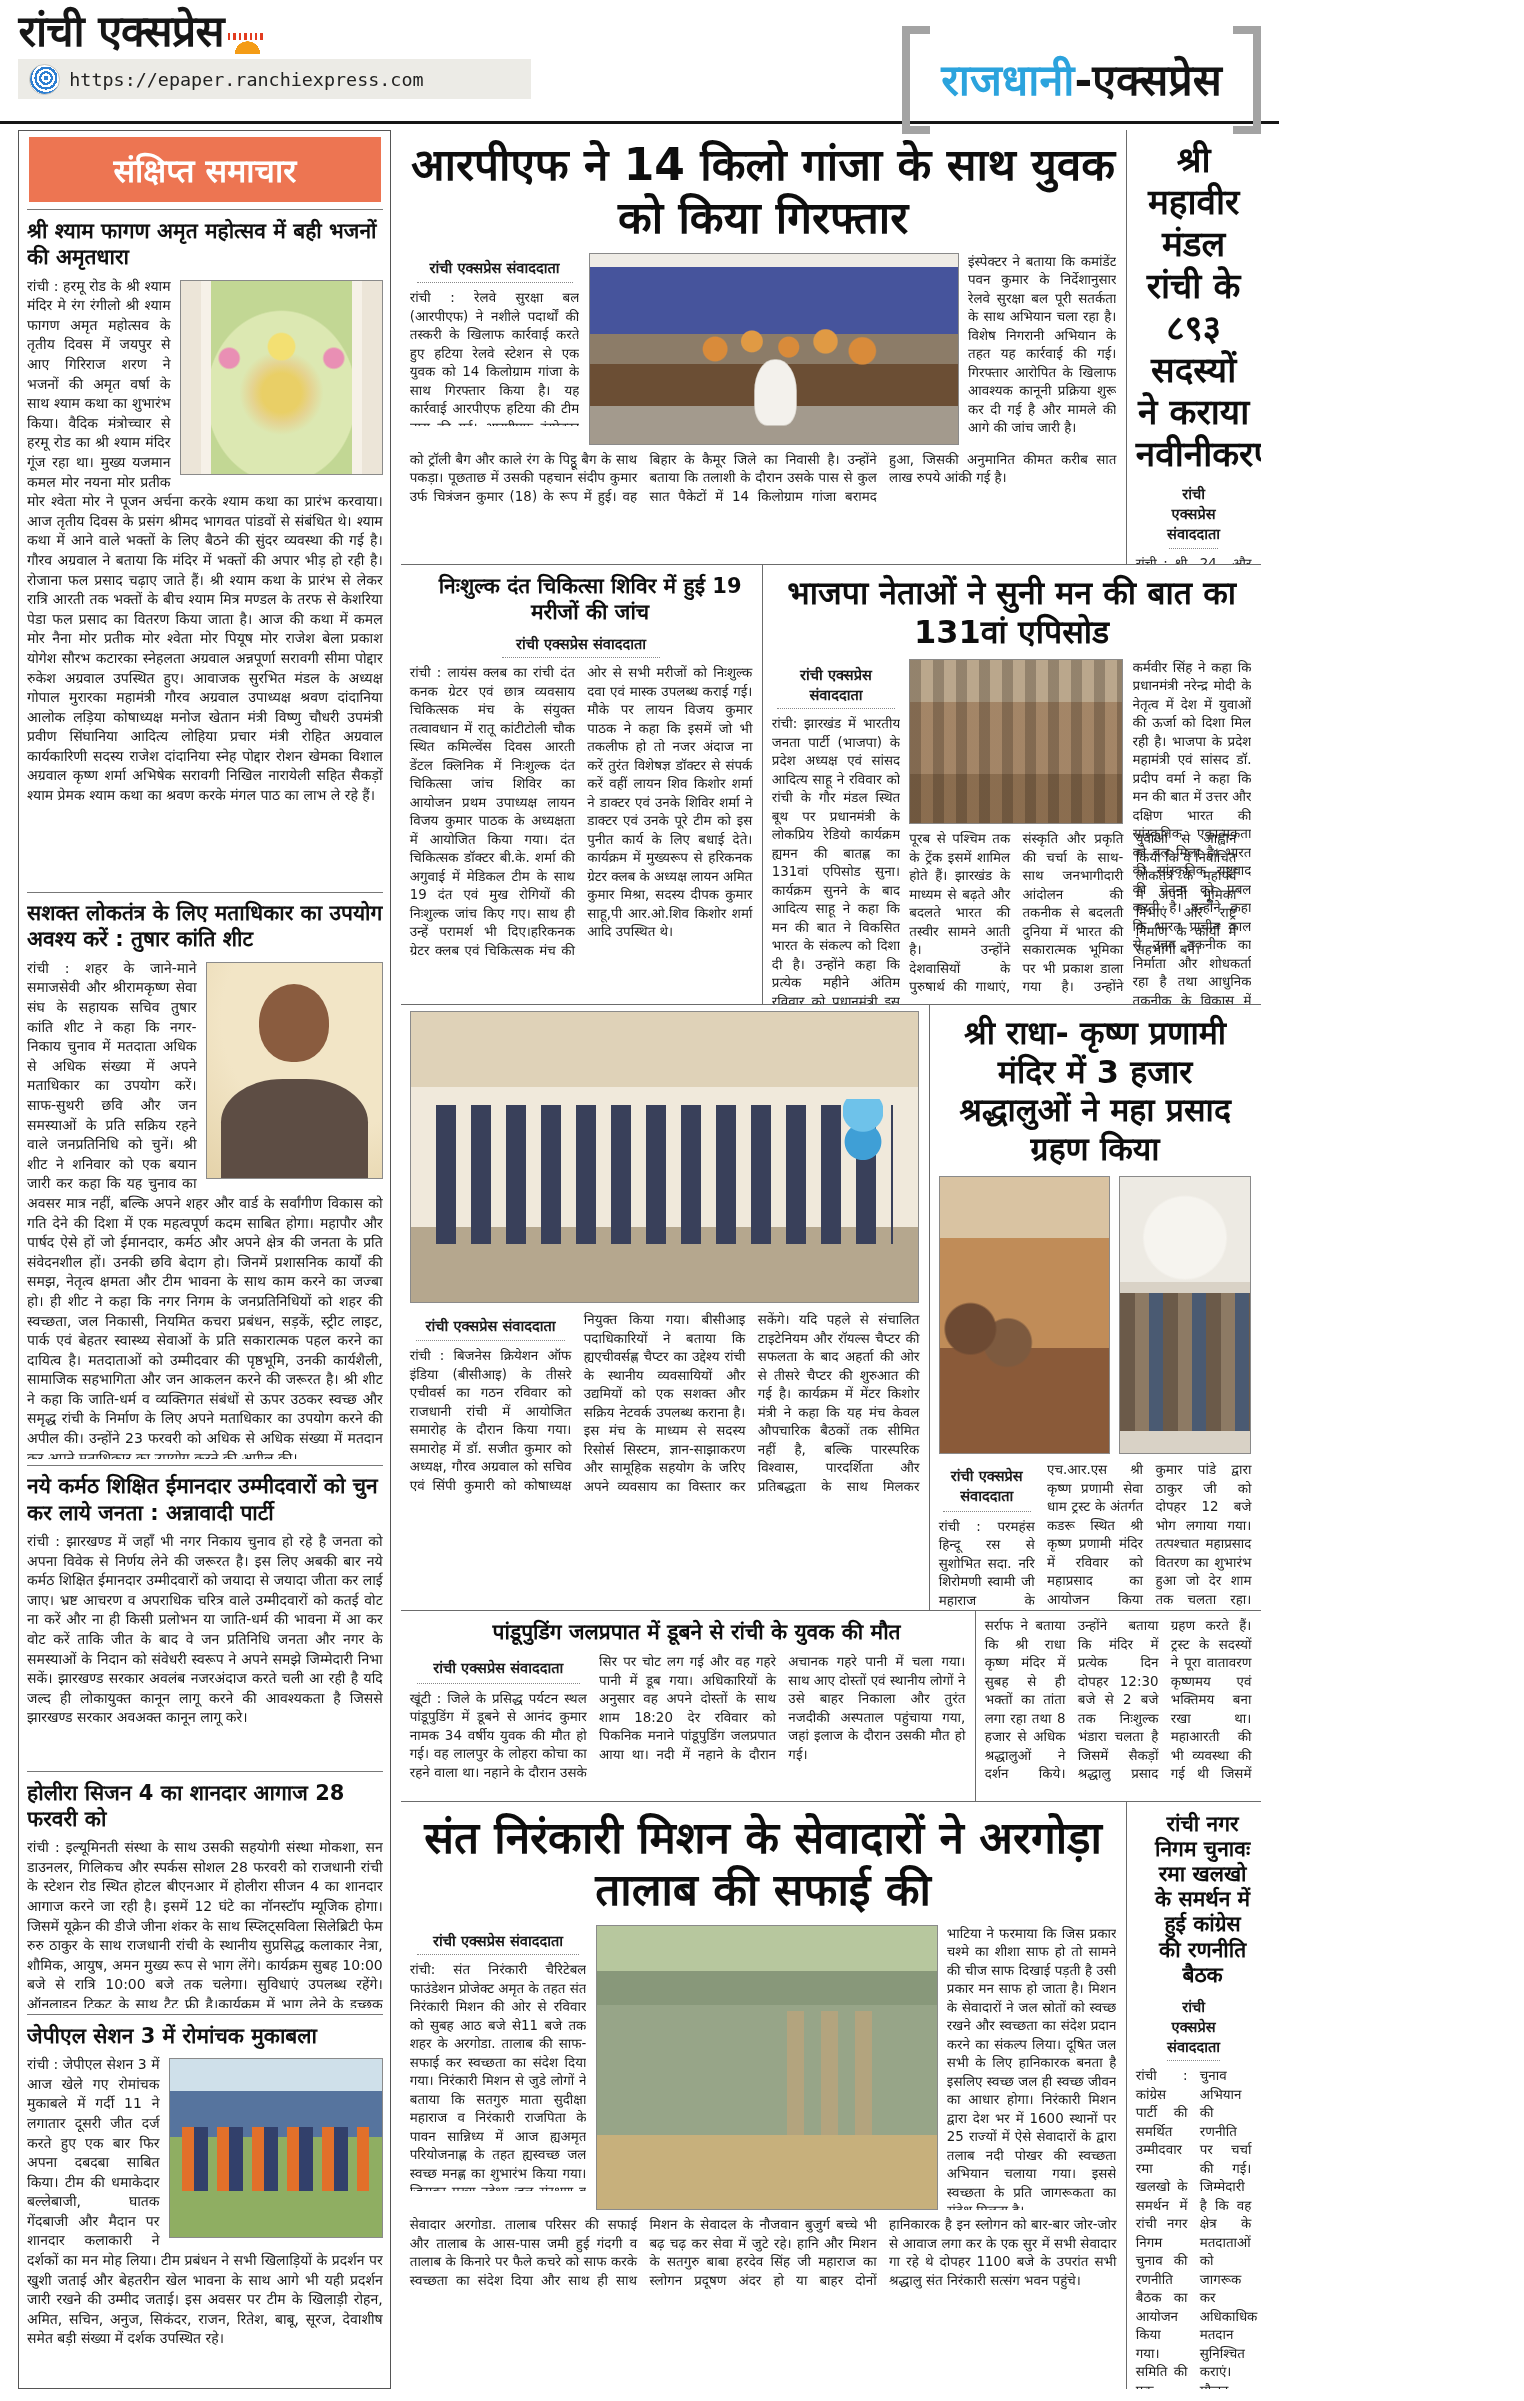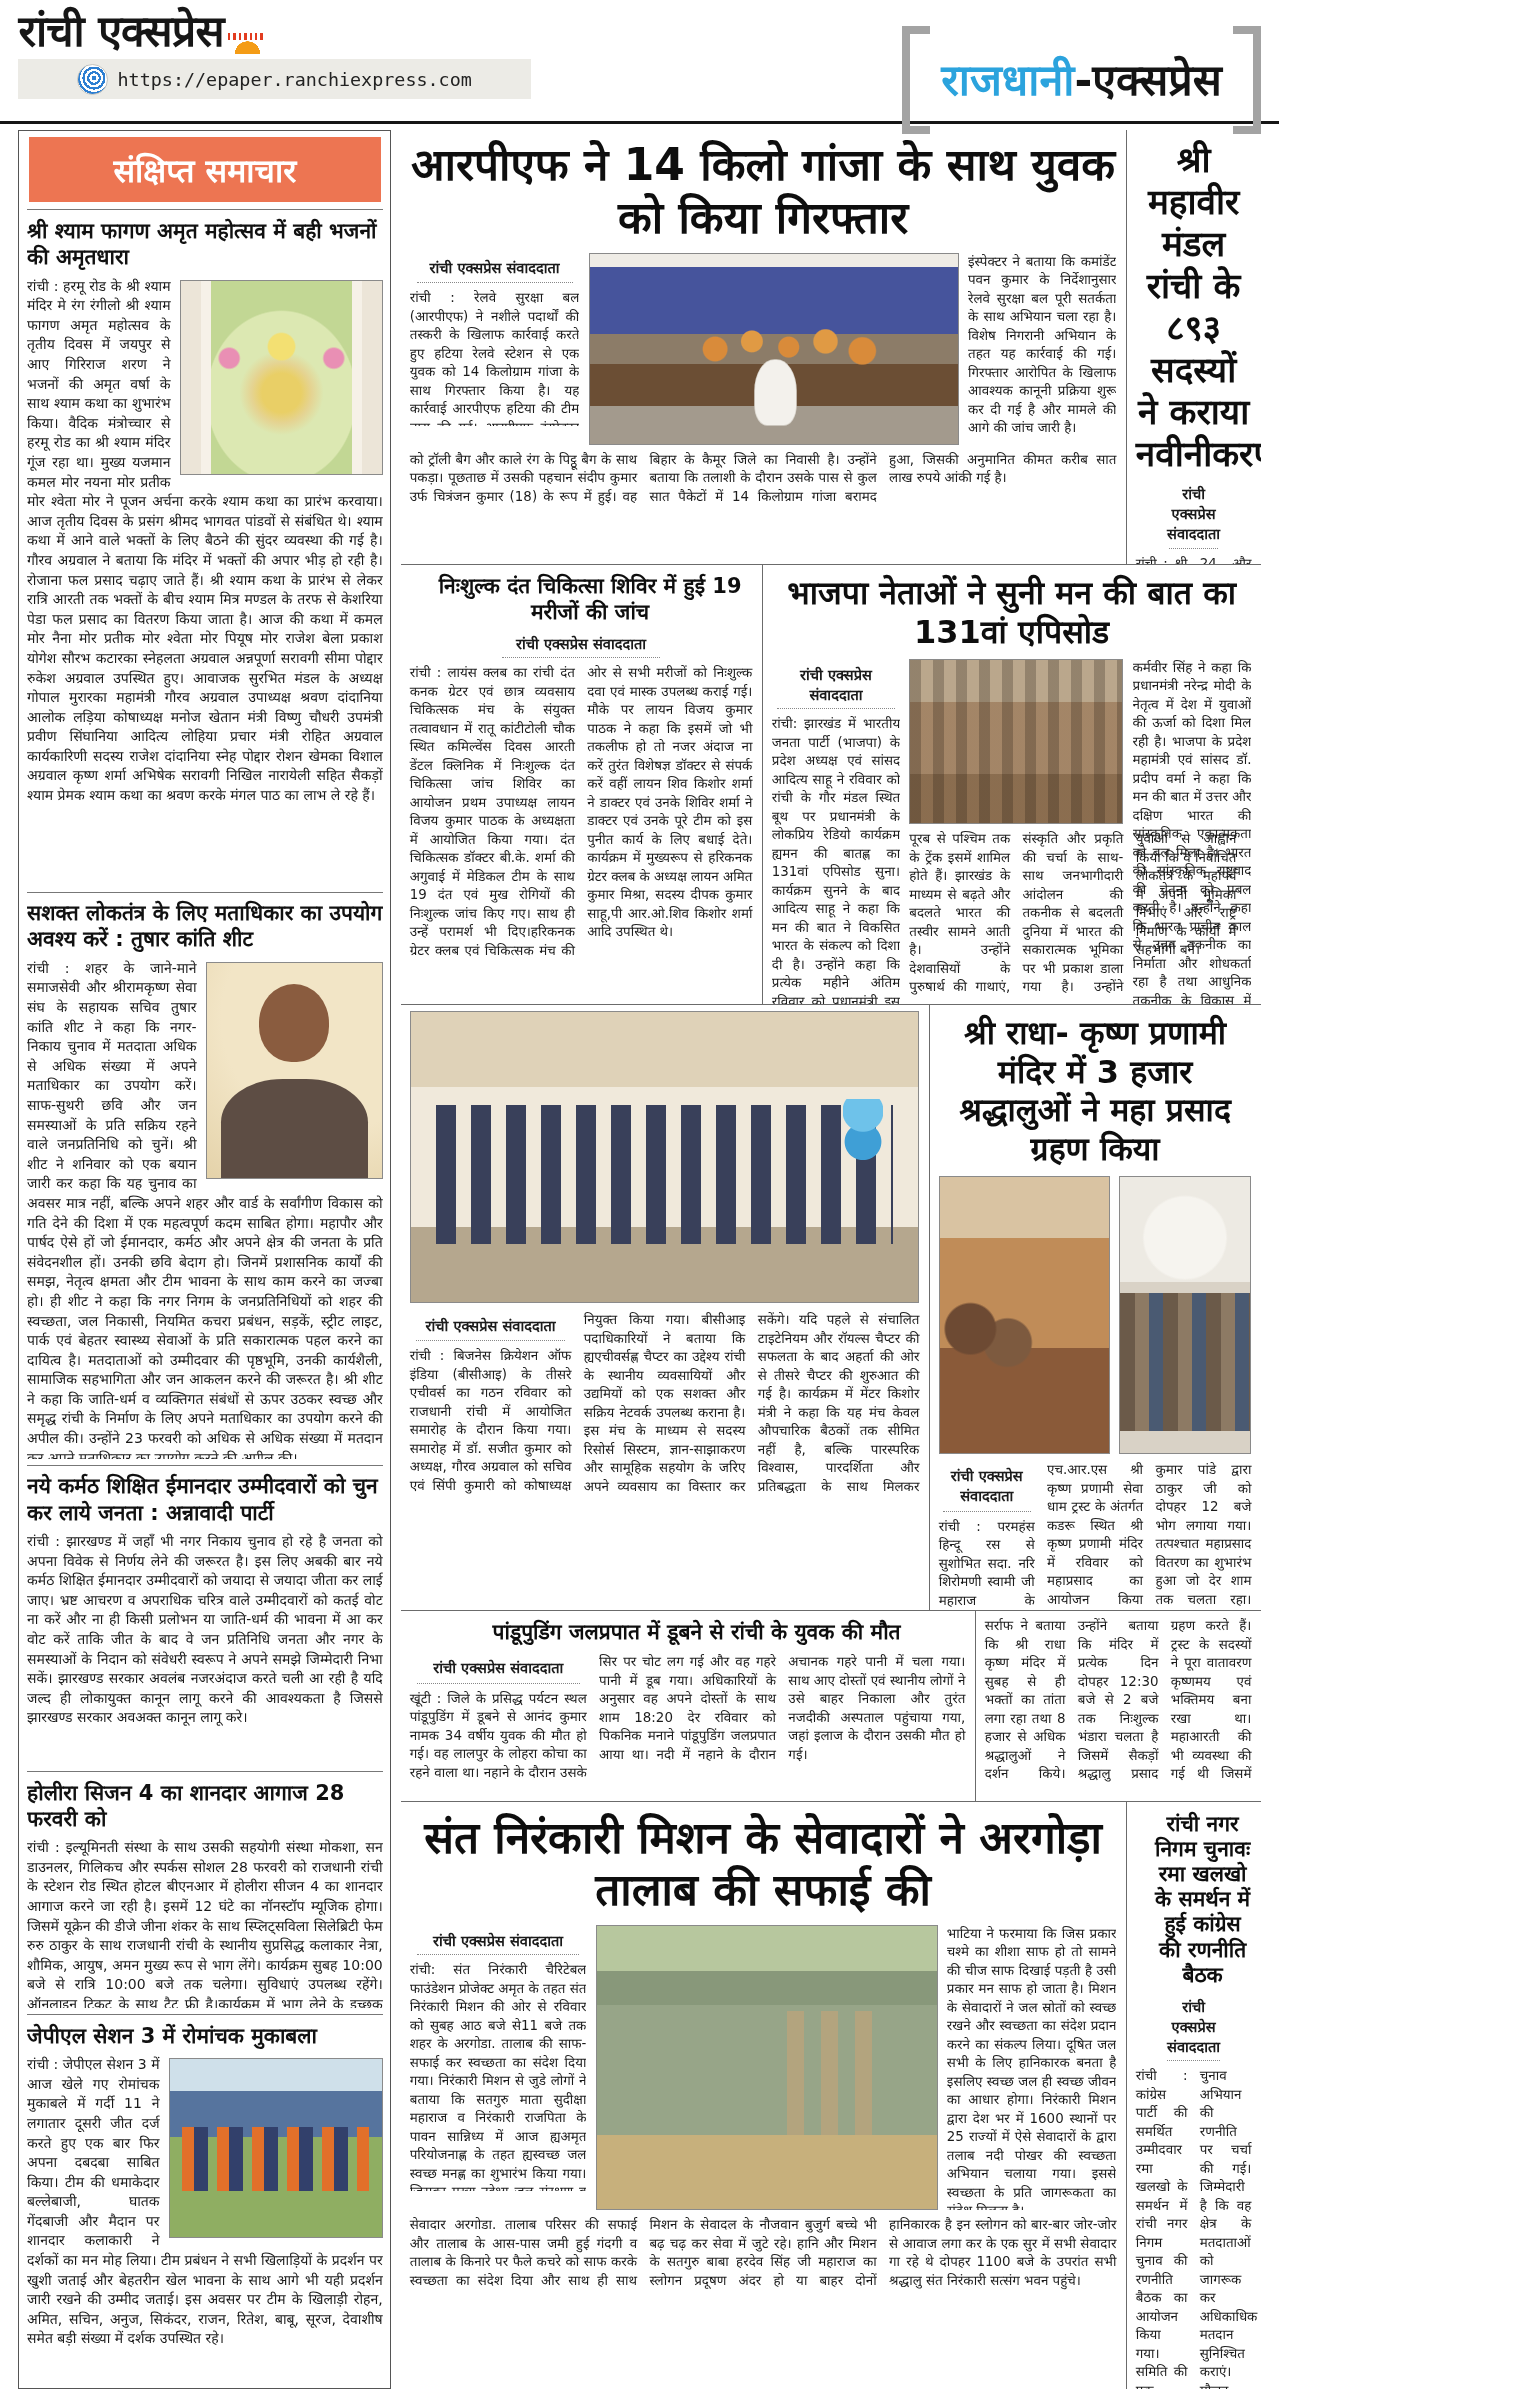--- a/index.html
+++ b/index.html
@@ -9,21 +9,21 @@
   
   .masthead{display:flex;align-items:flex-start;justify-content:space-between;
             padding:9.2px 18.4px 0 18.4px;height:112px;border-bottom:3.1px solid #161616;}
   .mh-left{display:flex;flex-direction:column;gap:4.6px;}
   .logo{font-size:43px;font-weight:800;letter-spacing:-0.8px;line-height:1.05;color:#161616;display:flex;align-items:flex-end;gap:4.6px;}
   .sun{display:inline-block;width:38px;height:23px;position:relative;}
   .sun::before{content:"";position:absolute;left:4.6px;bottom:0;width:29px;height:15.3px;
       background:radial-gradient(circle at 50% 100%, #f49c16 0 60%, transparent 61%);}
   .sun::after{content:"";position:absolute;left:0;bottom:14px;width:38px;height:7.7px;
       background:repeating-linear-gradient(90deg,#e23c20 0 2.3px,transparent 2.3px 5.4px);}
-  .urlbar{background:#ecebe6;width:491px;padding:4.6px 10.7px;display:flex;align-items:center;gap:9.2px;justify-content:center;}
+  .urlbar{background:#ecebe6;width:491px;padding:4.6px 10.7px;display:flex;align-items:center;gap:9.2px;}
   .fp{width:29px;height:29px;border-radius:50%;flex:0 0 auto;border:0.8px solid #c5c5c0;
       background:repeating-radial-gradient(circle at 55% 45%, #2d7fd2 0 2.3px, #ffffff 2.3px 4.6px);}
   .url{font-family:"DejaVu Sans Mono","Liberation Mono",monospace;font-size:18.4px;color:#222;text-decoration:none;}
   .mh-center{display:flex;align-items:center;gap:7.7px;margin-top:17px;padding-left:20px;}
   .brk{width:20px;height:92px;border:8.4px solid #a3a3a3;}
   .brk.l{border-right:none;}
   .brk.r{border-left:none;}
   .section-masthead{font-size:43px;font-weight:800;line-height:1;white-space:nowrap;padding:0 3.1px;}
   .sm-blue{color:#2ba3dd;}
   .sm-black{color:#141414;}

